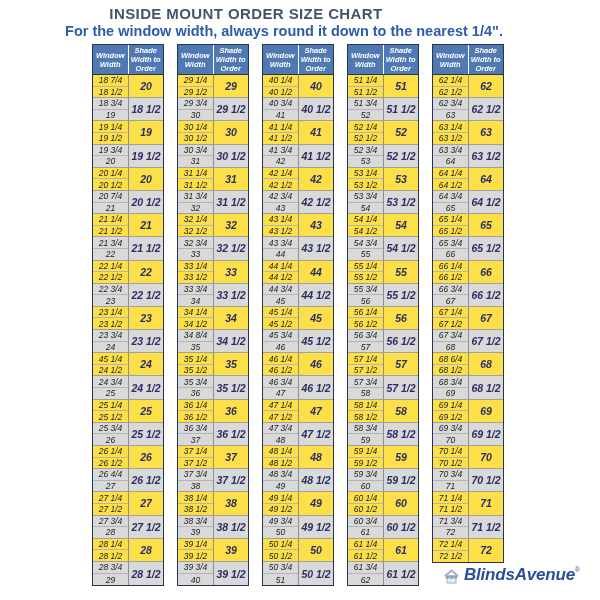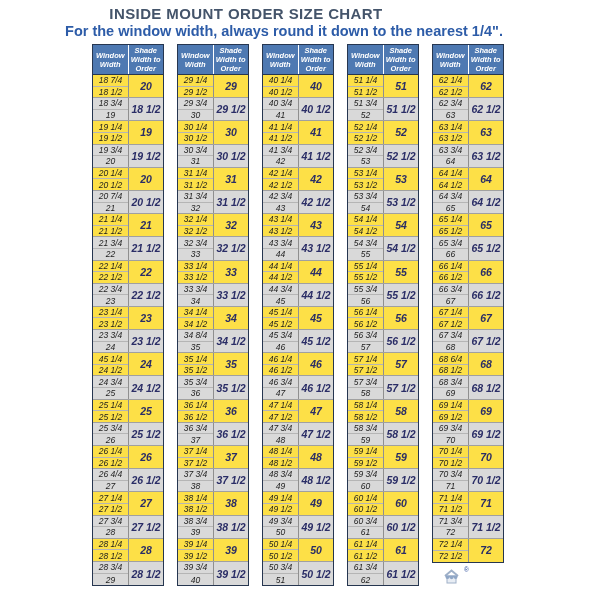--- a/index.html
+++ b/index.html
@@ -852,14 +852,15 @@
       </div>
     </div>
   </div>
 
 <div class="logo">
   <svg width="21" height="18" viewBox="0 0 21 18">
     <path d="M4 9 L10.5 3.5 L17 9" fill="none" stroke="#9fb0c8" stroke-width="2"></path>
     <rect x="6" y="9" width="9" height="7" fill="#e8edf4" stroke="#9fb0c8" stroke-width="1"></rect>
     <path d="M4.5 8.5 h12 v1.6 a1.9 1.9 0 0 1 -3.8 0 a1.9 1.9 0 0 1 -4.2 0 a1.9 1.9 0 0 1 -4 0 z" fill="#8fa6c6"></path>
   </svg>
+  <span class="logo-text">BlindsAvenue</span>
   <span class="reg">®</span>
 </div>
 
 </body></html>

